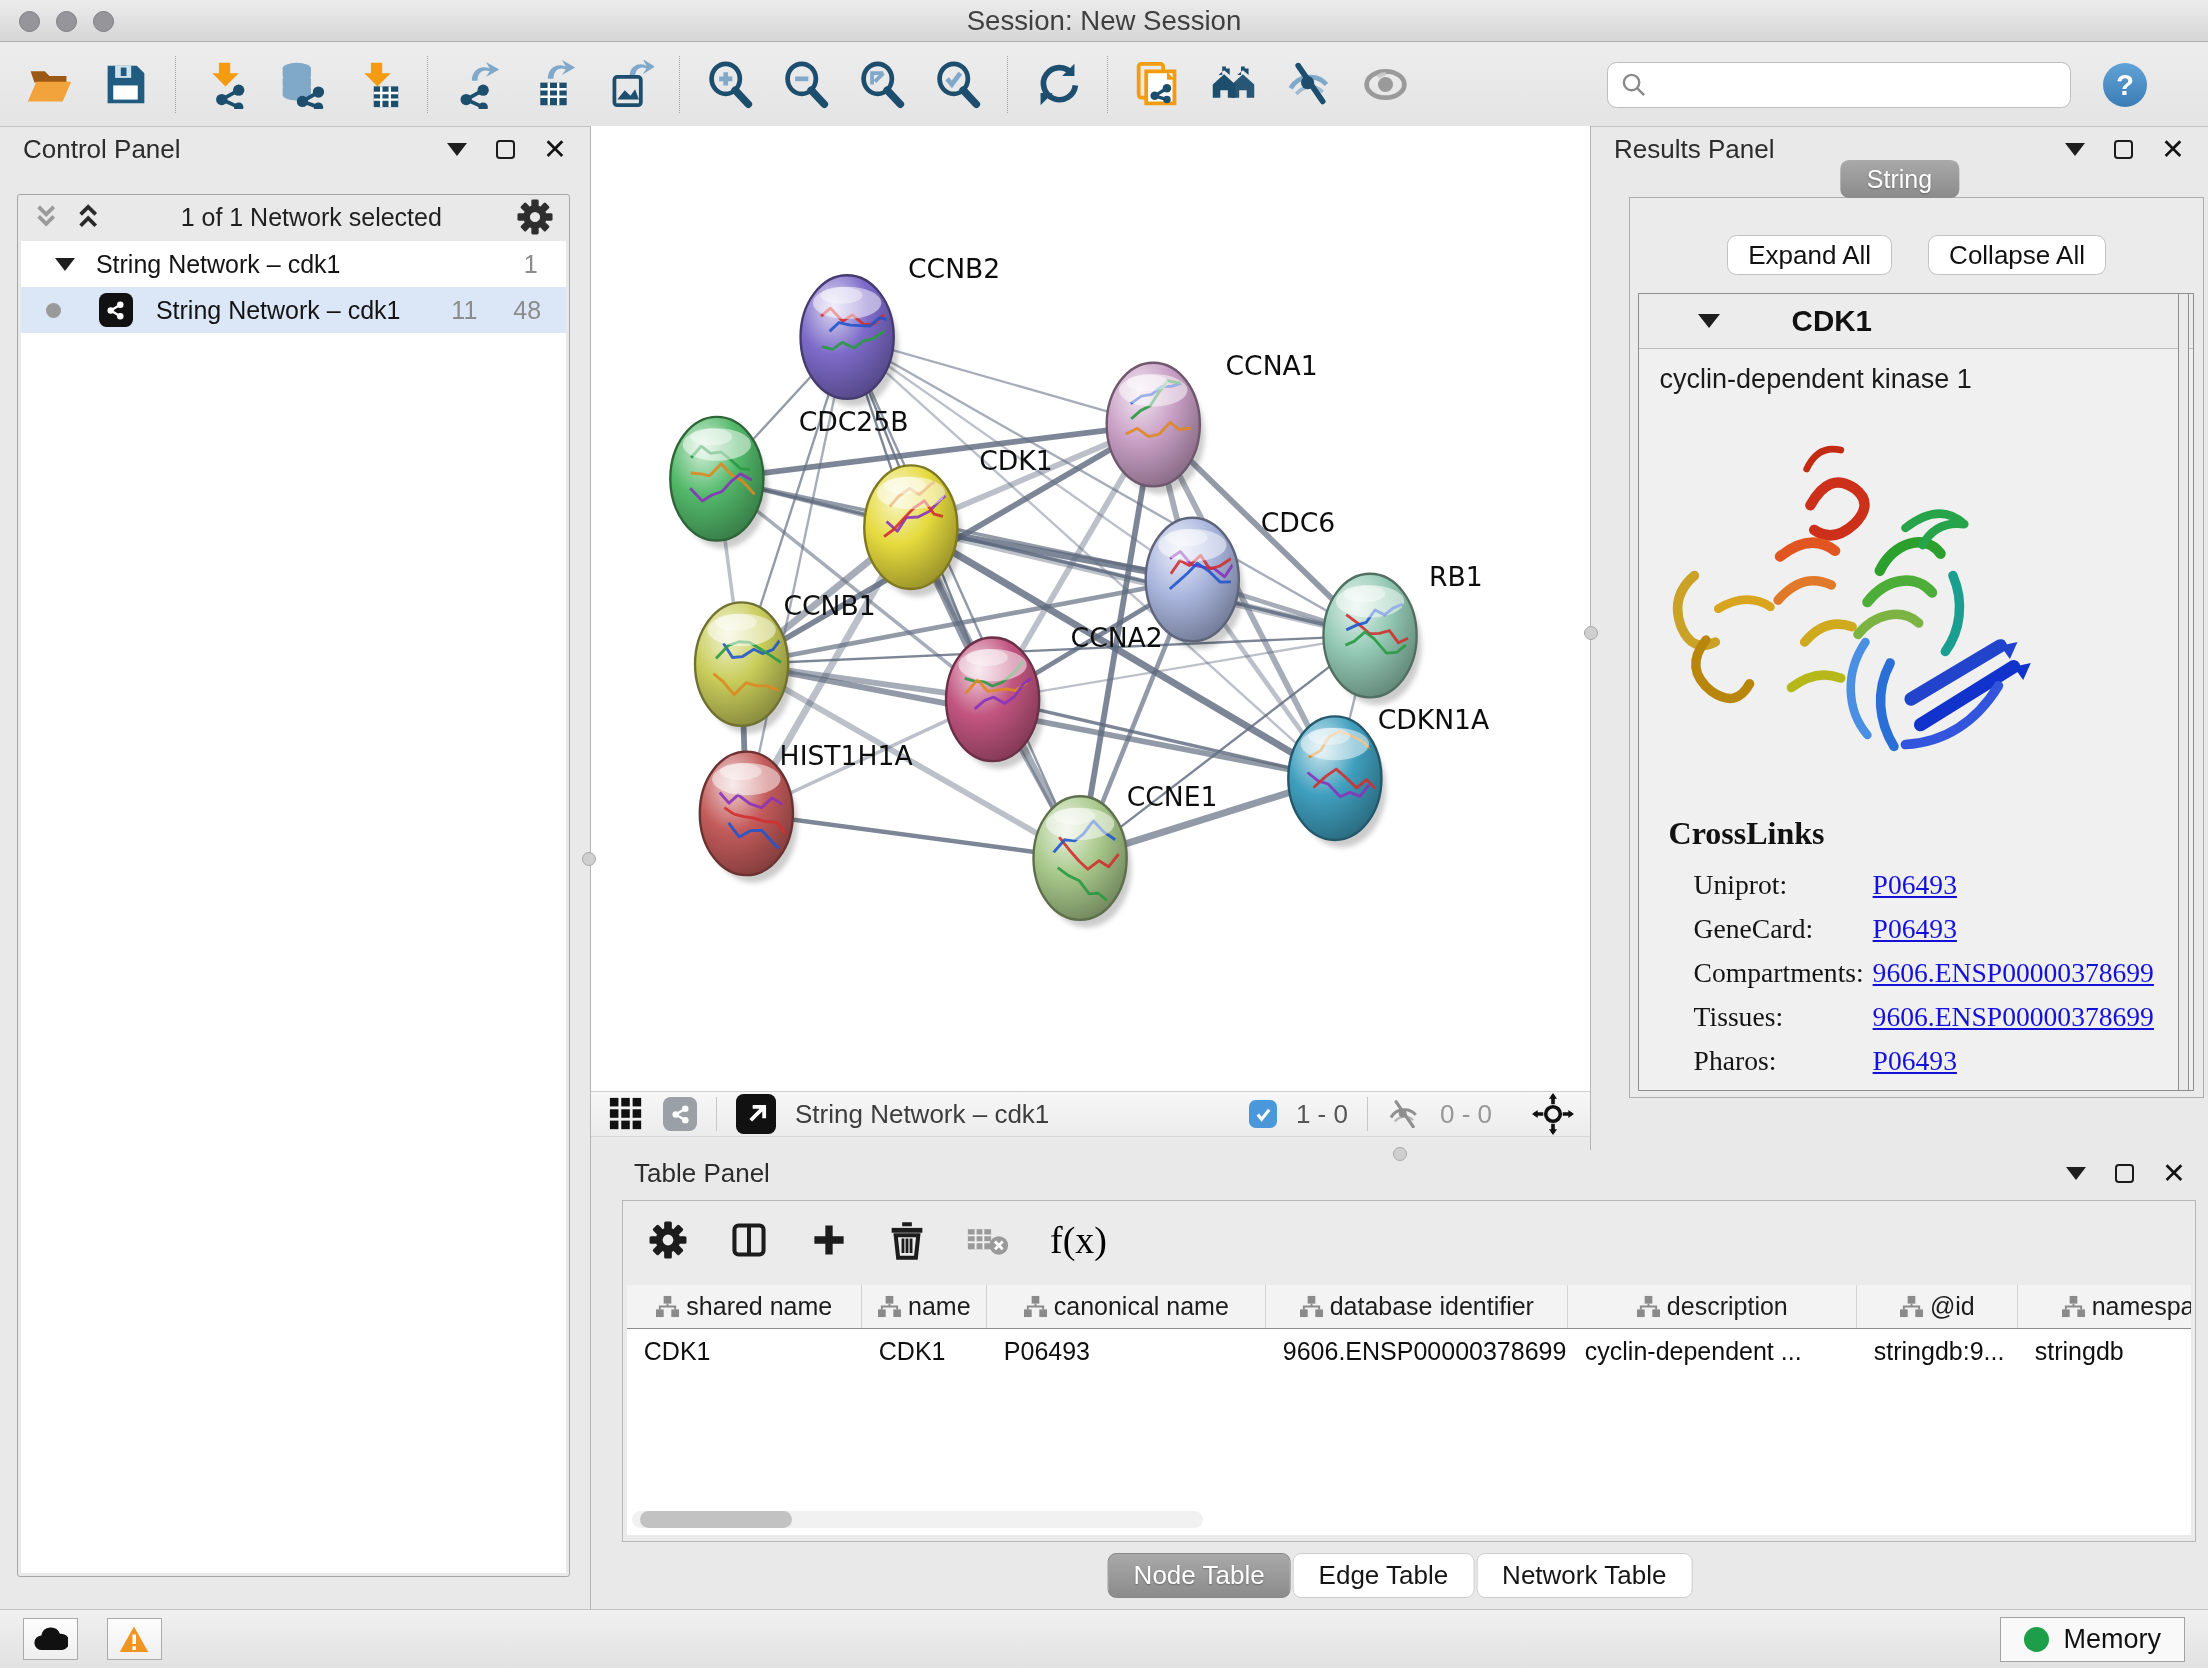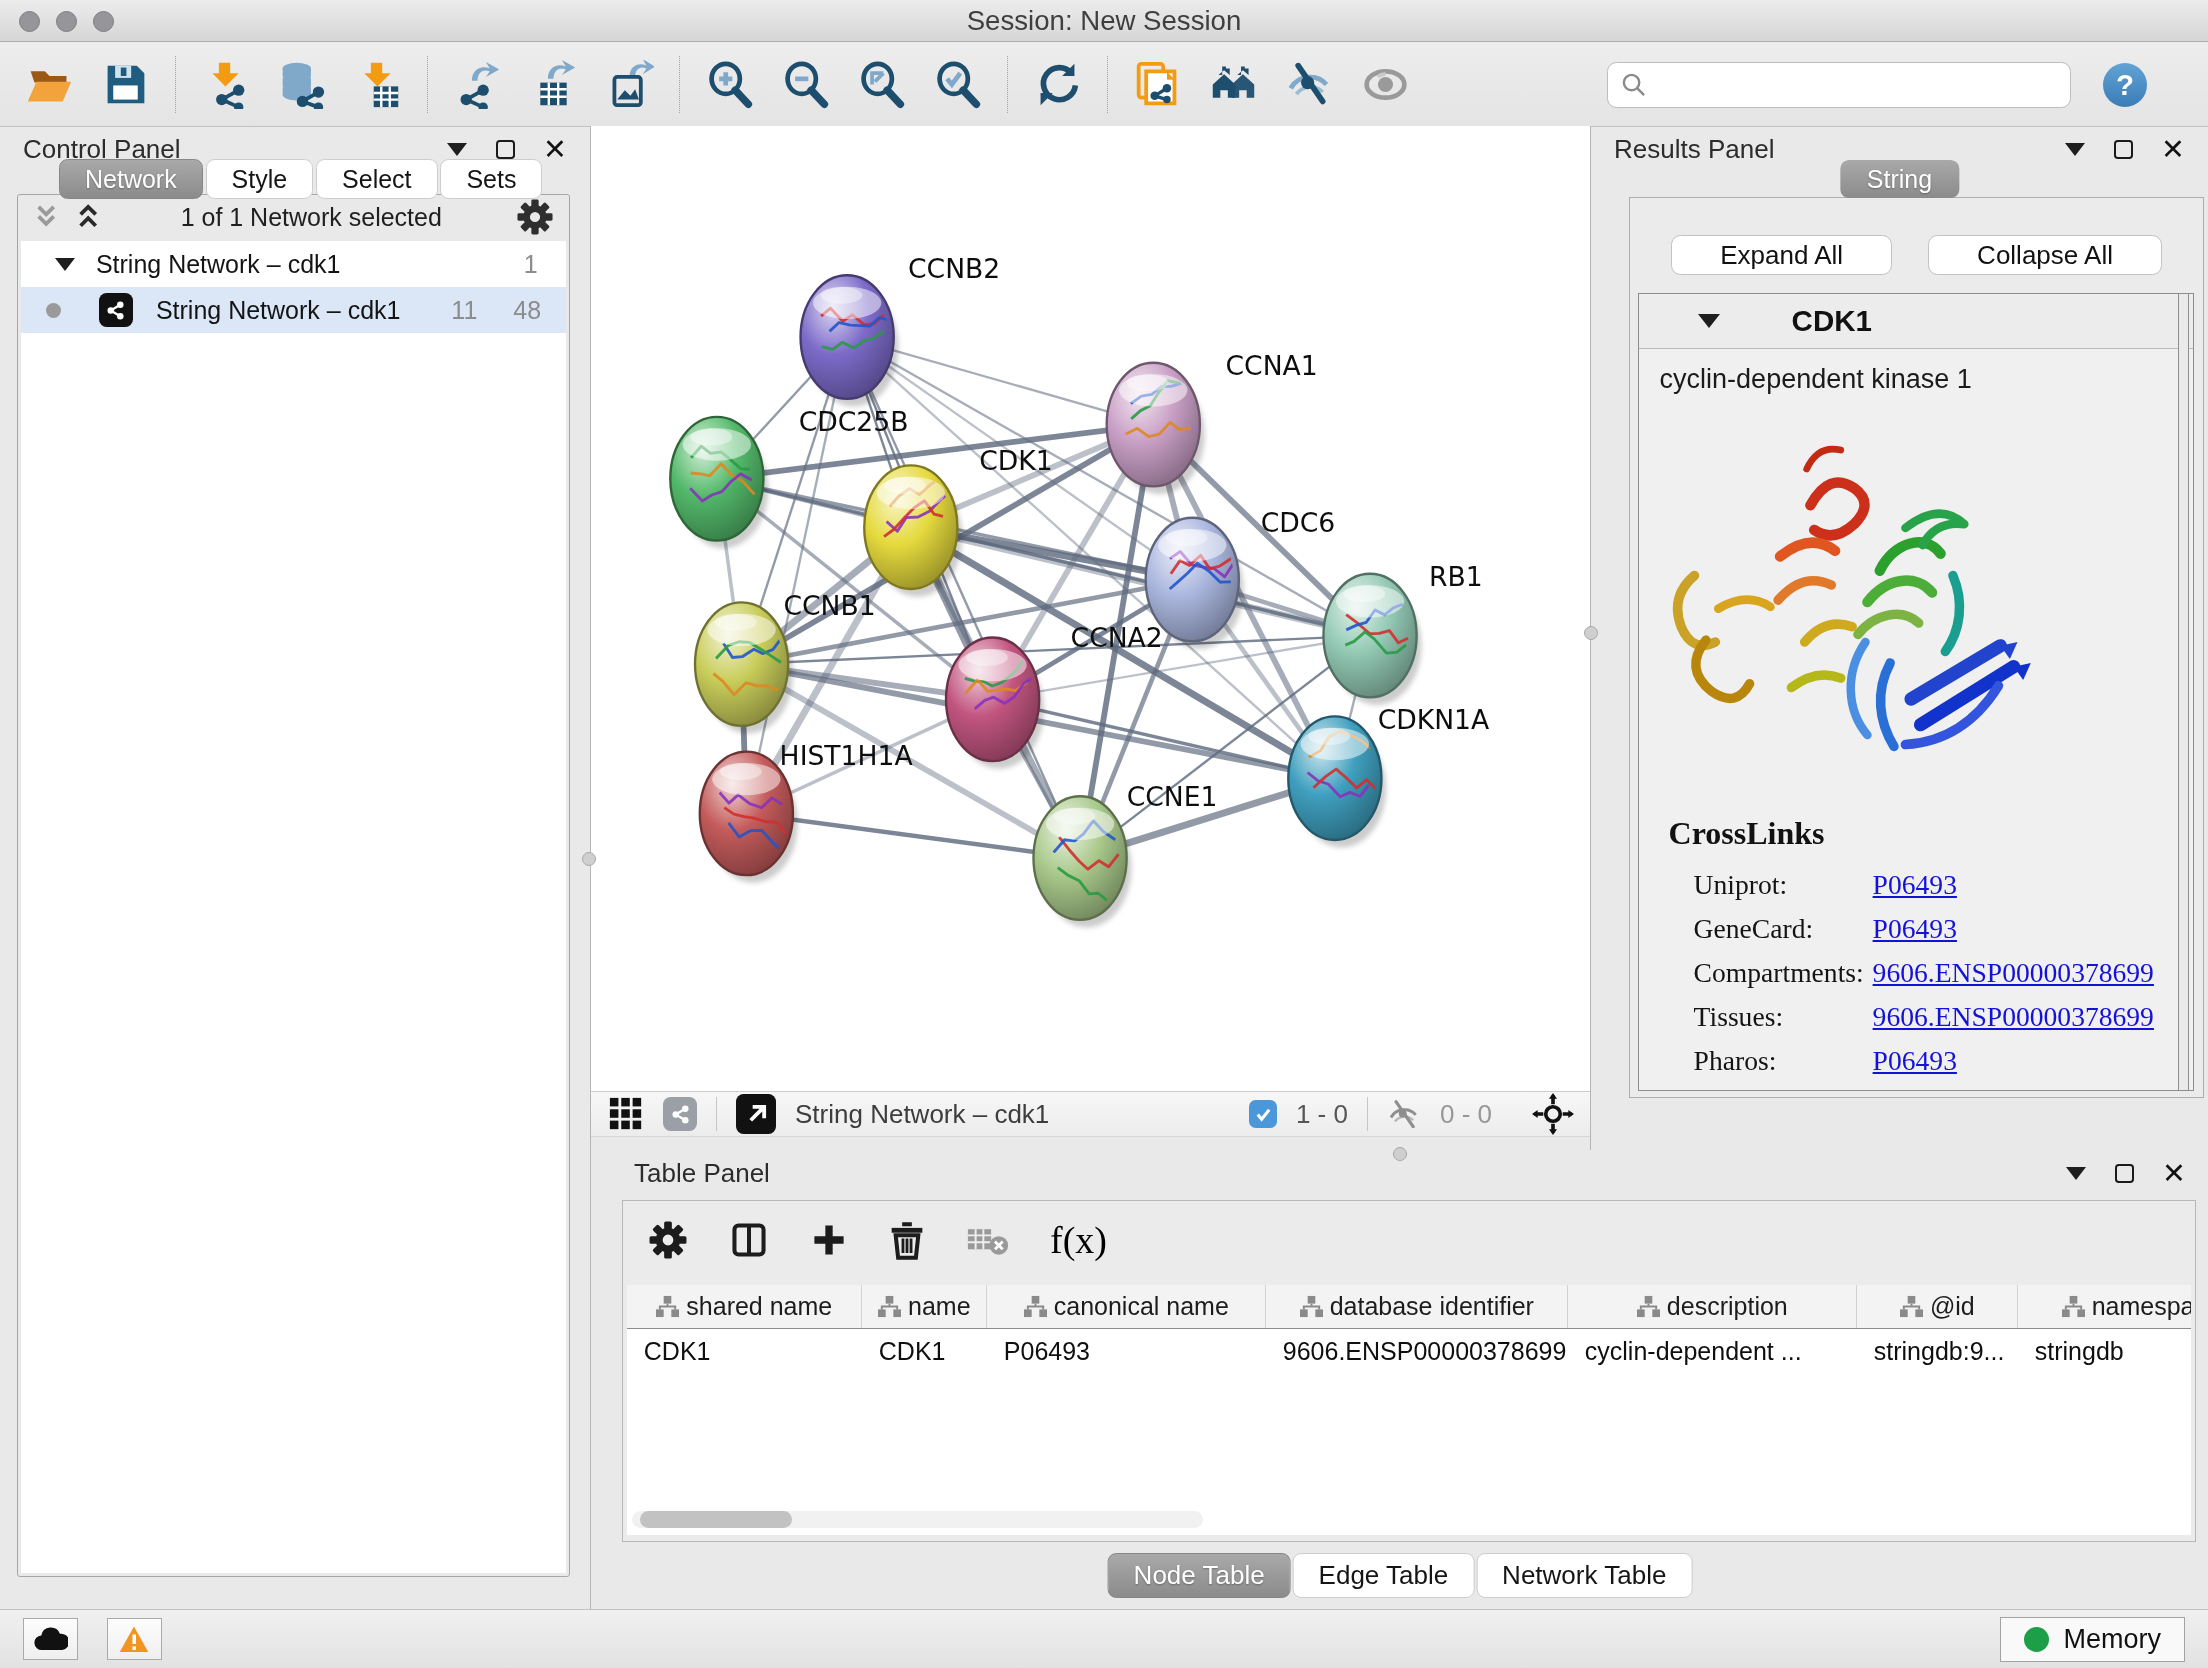--- a/index.html
+++ b/index.html
@@ -67,21 +67,21 @@
   .checkbox { width:27.6px; height:27.6px; border-radius:6.7px; background:#4a97d9; display:flex; align-items:center; justify-content:center; }
 
   
   #results-panel { position:absolute; left:1590px; top:126px; width:618px; height:1024px; border-left:1.9px solid #b5b5b5; }
   .rp-tab { position:absolute; top:34px; left:50%; transform:translateX(-50%); z-index:3;
     height:38px; padding:0 27px; border-radius:8.6px; background:linear-gradient(#a9a9a9,#8b8b8b);
     color:#fff; font-size:25px; display:flex; align-items:center; text-shadow:0 1px 1.9px rgba(0,0,0,.3); }
   .rp-box { position:absolute; left:38px; right:3.8px; top:71px; bottom:52px;
     background:#ebebeb; border:1.9px solid #aeaeae; }
   .rp-btns { display:flex; justify-content:center; gap:36px; margin-top:37px; }
-  .rp-btn { height:40px; padding:0 48px; background:#fff; border:1.9px solid #c2c2c2; border-radius:9.5px;
+  .rp-btn { height:40px; padding:0 20px; background:#fff; border:1.9px solid #c2c2c2; border-radius:9.5px;
     font-size:26px; color:#111; display:flex; align-items:center; }
   .rp-card { position:absolute; left:7.6px; right:9.5px; top:95px; bottom:5.7px; background:#f0f0f0; border:1.9px solid #8e8e8e; }
   .rp-card-head { height:55px; background:#ececec; border-bottom:1px solid #bcbcbc; display:flex; align-items:center; }
   .rp-card-head .tri-down { margin-left:59px; border-left-width:11.4px; border-right-width:11.4px; border-top-width:14.3px; }
   .rp-gene { font-size:29.5px; font-weight:bold; color:#111; margin-left:72px; }
   .rp-desc { font-size:27px; color:#1b1b1b; margin:15px 0 0 21px; }
   .rp-protein { position:absolute; left:27px; top:120px; }
   .serif { font-family:"Liberation Serif","DejaVu Serif",serif; }
   .xl-title { position:absolute; left:30px; top:521px; font-size:32px; font-weight:bold; color:#111; }
   .xl-rows { position:absolute; left:55px; top:569px; right:38px; }
@@ -316,26 +316,20 @@
     <div class="panel-head">
       <span>Control Panel</span>
       <span class="ph-spacer"></span>
       <span class="ph-ic">
           <span class="tri-down"></span>
         </span>
       <span class="ph-ic">
           <span class="sq-ic"></span>
         </span>
       <span class="ph-ic x-ic">✕</span>
-    </div>
-    <div class="cp-tabs">
-      <div class="tab active">Network</div>
-      <div class="tab">Style</div>
-      <div class="tab">Select</div>
-      <div class="tab">Sets</div>
     </div>
     <div class="cp-box">
       <div class="cp-strip">
         <svg width="32" height="28.5" viewBox="0 0 34 30">
             <path d="M6 4l8 8 8-8M6 14l8 8 8-8" fill="none" stroke="#9a9a9a" stroke-width="4"></path>
           </svg>
         <svg width="32" height="28.5" viewBox="0 0 34 30" style="margin-left:9.5px">
             <path d="M6 12l8-8 8 8M6 24l8-8 8 8" fill="none" stroke="#2a2a2a" stroke-width="4"></path>
           </svg>
         <span class="cp-status">1 of 1 Network selected</span>

